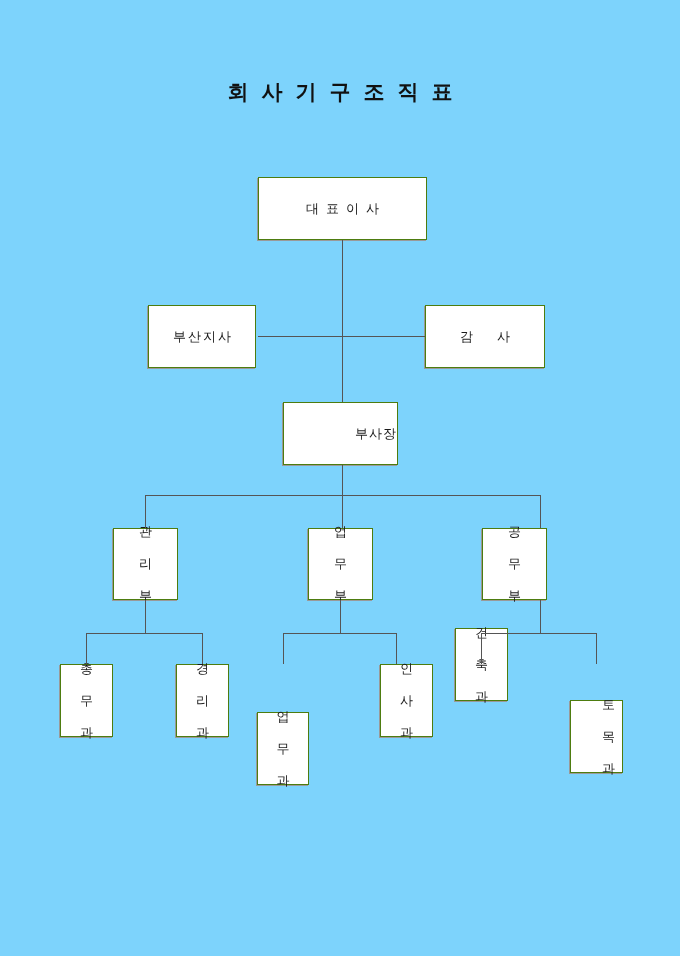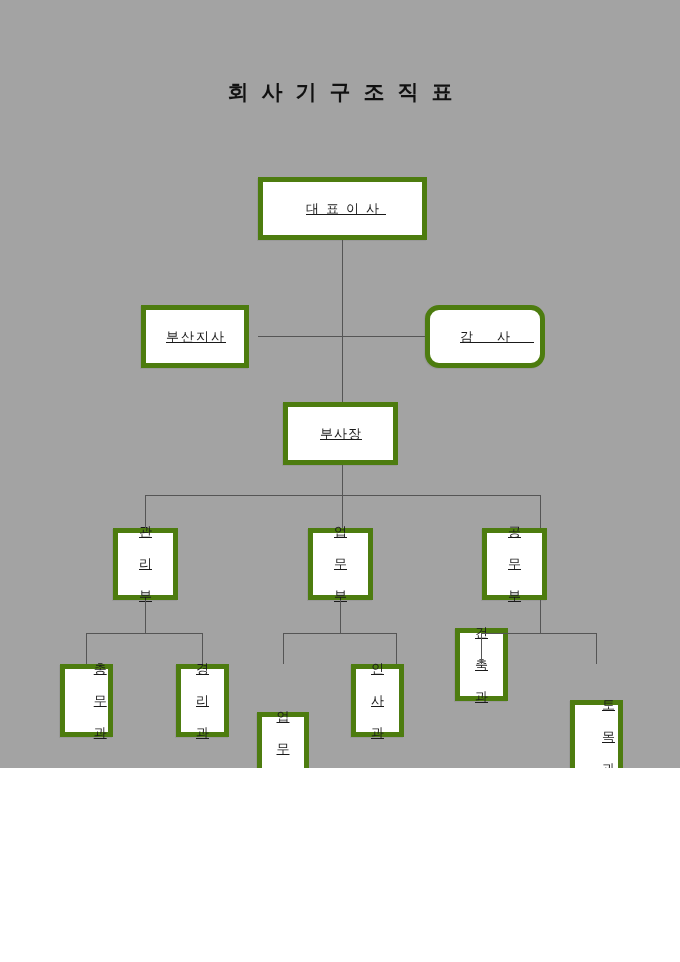--- a/index.html
+++ b/index.html
@@ -2,50 +2,49 @@
 <html><head>
 <meta charset="utf-8">
 <style>
   * { margin: 0; padding: 0; box-sizing: border-box; }
   html, body { background: #ffffff; }
   body { font-family: "DejaVu Sans", "Liberation Sans", sans-serif; }
 
   .page {
     position: relative;
     width: 680px;
-    height: 768px;
-    background: #a3a3a3;
+    height: 956px;
+    background: #7dd3fc;
     overflow: hidden;
   }
 
   .title {
     position: absolute;
     left: 0;
     top: 78px;
     width: 100%;
     text-align: center;
     font-family: "DejaVu Serif", "Liberation Serif", serif;
     font-weight: bold;
     font-size: 21px;
     letter-spacing: 13px;
     text-indent: 13px;
     color: #111111;
   }
 
   .box {
     position: absolute;
-    border: 5px solid #4d7c0f;
+    border: 1px solid #4d7c0f;
     box-shadow: -1px 1px 0 0 #999999;
     background: #ffffff;
     display: flex;
     align-items: center;
     justify-content: center;
     font-size: 13px;
     color: #1a1a1a;
-    text-decoration: underline;
   }
 
   .hlabel { white-space: nowrap; }
   .ls-7  { letter-spacing: 7px;  text-indent: 7px; }
   .ls-2  { letter-spacing: 2px;  text-indent: 2px; }
   .ls-24 { letter-spacing: 24px; text-indent: 24px; }
   .ls-1  { letter-spacing: 1px;  text-indent: 1px; }
 
   .vlabel {
     width: 1.2em;
@@ -63,57 +62,57 @@
 <body>
 
 <div class="page">
 
   <div class="title">회사기구조직표</div>
 
   <div class="box" style="left:258px; top:177px; width:169px; height:63px;">
     <span class="hlabel ls-7">대표이사</span>
   </div>
 
-  <div class="box" style="left:141px; top:305px; width:108px; height:63px;">
+  <div class="box" style="left:148px; top:305px; width:108px; height:63px;">
     <span class="hlabel ls-2">부산지사</span>
   </div>
 
-  <div class="box" style="left:425px; top:305px; width:120px; height:63px;border-radius:14px;">
+  <div class="box" style="left:425px; top:305px; width:120px; height:63px;">
     <span class="hlabel ls-24">감사</span>
   </div>
 
-  <div class="box" style="left:283px; top:402px; width:115px; height:63px;">
+  <div class="box" style="left:283px; top:402px; width:115px; height:63px;justify-content:flex-end;">
     <span class="hlabel ls-1">부사장</span>
   </div>
 
   <div class="box" style="left:113px; top:528px; width:65px; height:72px;">
     <span class="vlabel">관리부</span>
   </div>
 
   <div class="box" style="left:308px; top:528px; width:65px; height:72px;">
     <span class="vlabel">업무부</span>
   </div>
 
   <div class="box" style="left:482px; top:528px; width:65px; height:72px;">
     <span class="vlabel">공무부</span>
   </div>
 
-  <div class="box" style="left:60px; top:664px; width:53px; height:73px;justify-content:flex-end;">
+  <div class="box" style="left:60px; top:664px; width:53px; height:73px;">
     <span class="vlabel">총무과</span>
   </div>
 
   <div class="box" style="left:176px; top:664px; width:53px; height:73px;">
     <span class="vlabel">경리과</span>
   </div>
 
   <div class="box" style="left:257px; top:664px; width:52px; height:73px;margin-top:48px;">
     <span class="vlabel">업무과</span>
   </div>
 
-  <div class="box" style="left:351px; top:664px; width:53px; height:73px;">
+  <div class="box" style="left:380px; top:664px; width:53px; height:73px;">
     <span class="vlabel">인사과</span>
   </div>
 
   <div class="box" style="left:455px; top:628px; width:53px; height:73px;">
     <span class="vlabel">건축과</span>
   </div>
 
   <div class="box" style="left:570px; top:700px; width:53px; height:73px;padding-left:24px;">
     <span class="vlabel">토목과</span>
   </div>

